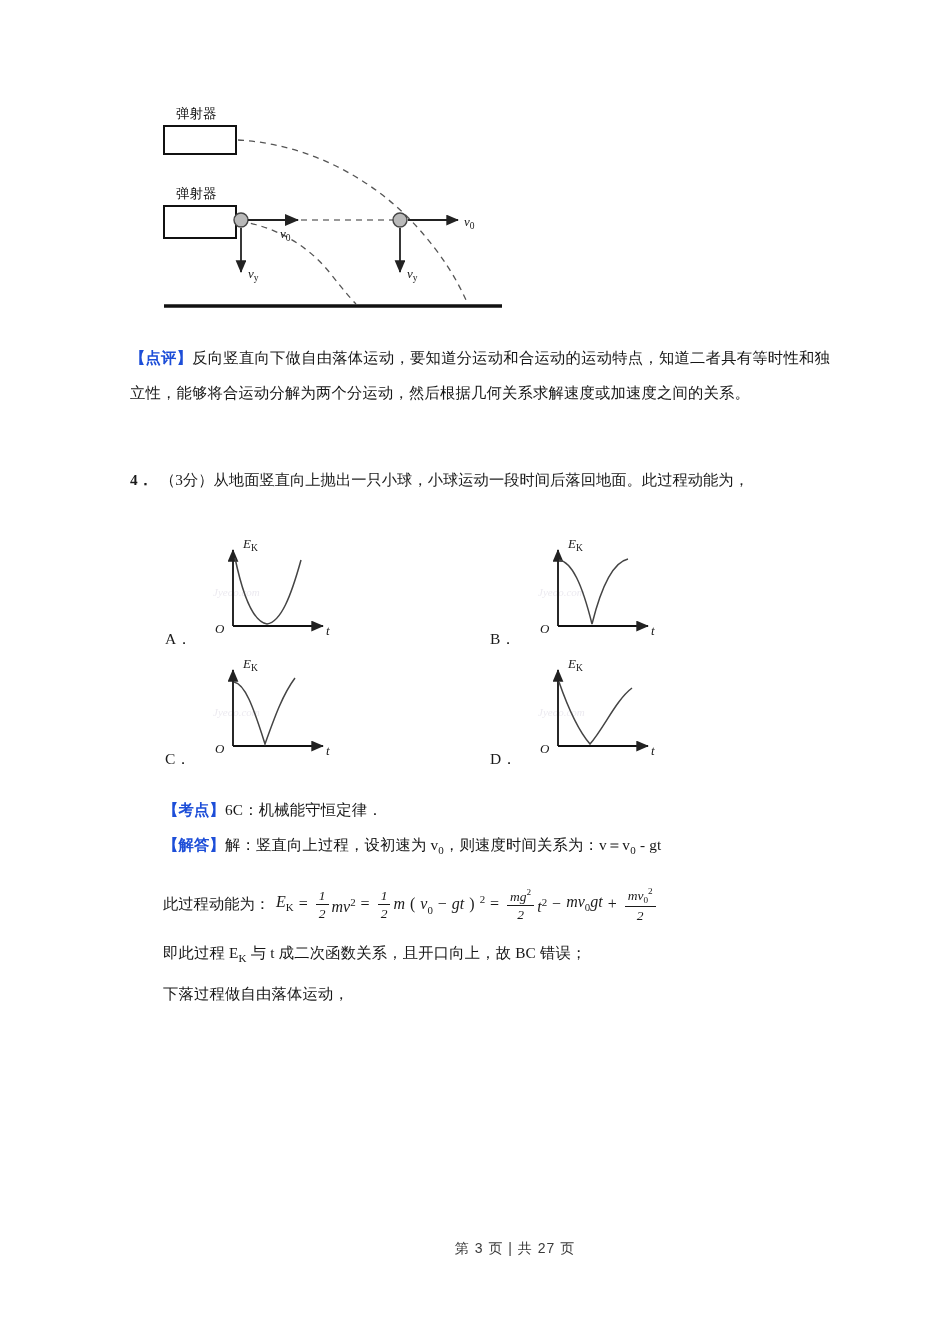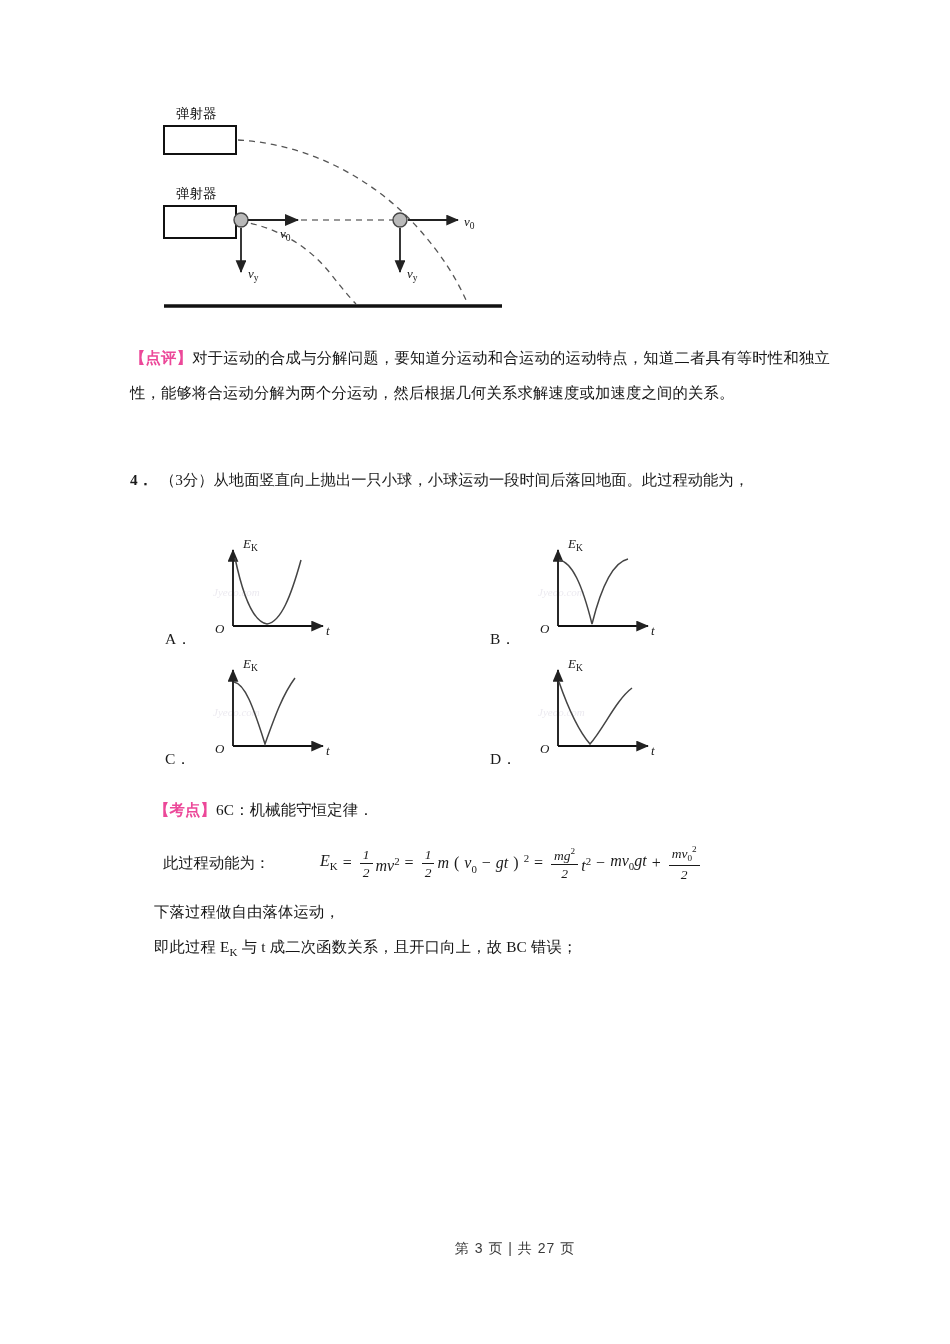--- a/index.html
+++ b/index.html
@@ -43,21 +43,21 @@
 
   .para {
     font-size: 15.3px;
     line-height: 35px;
     letter-spacing: 0.2px;
     text-align: justify;
     color: #161616;
   }
 
   .tag {
-    color: #ec4899;
+    color: #1d4ed8;
     font-weight: 600;
   }
 
   
   .question {
     position: absolute;
     left: 130px;
     top: 462px;
     width: 710px;
   }
@@ -133,32 +133,31 @@
     font-style: normal;
   }
 
   
   .explain {
     position: absolute;
     left: 130px;
     top: 792px;
     width: 710px;
   }
-  .explain .para { margin-left: 24px; }
+  .explain .para { margin-left: 33px; }
 
   
   .formula-line {
     margin-left: 33px;
     margin-top: 16px;
     margin-bottom: 10px;
     display: flex;
     align-items: center;
     font-size: 15.3px;
     line-height: 30px;
-    gap: 44px;
   }
   .formula-label { margin-right: 6px; }
   .math {
     font-family: "Liberation Serif", serif;
     font-style: italic;
     font-size: 16px;
     display: flex;
     align-items: center;
     white-space: nowrap;
   }
@@ -255,21 +254,21 @@
       <line x1="250" y1="140" x2="250" y2="184" stroke="#222" stroke-width="1.8" marker-end="url(#arrowhead)"></line>
       <text x="257" y="190" class="axlabel">
         <tspan>v</tspan><tspan dy="3" class="axlabel-sub">y</tspan>
       </text>
 
       <line x1="14" y1="218" x2="352" y2="218" stroke="#111" stroke-width="3.5"></line>
     </svg>
   </div>
 
   <div class="body-text">
-    <div class="para"><span class="tag">【点评】</span><span>对于运动的合成与分解问题，要知道分运动和合运动的运动特点，知道二者具有等时性和独立性，能够将合运动分解为两个分运动，然后根据几何关系求解速度或加速度之间的关系。</span></div>
+    <div class="para"><span class="tag">【点评】</span><span>反向竖直向下做自由落体运动，要知道分运动和合运动的运动特点，知道二者具有等时性和独立性，能够将合运动分解为两个分运动，然后根据几何关系求解速度或加速度之间的关系。</span></div>
   </div>
 
   <div class="question">
     <div class="q-row">
       <div class="q-num">4．</div>
       <div class="q-text">（3分）从地面竖直向上抛出一只小球，小球运动一段时间后落回地面。此过程动能为，</div>
     </div>
   </div>
 
   <div class="options">
@@ -359,20 +358,21 @@
       </div>
     </div>
   </div>
 
   <div class="explain">
 
     <div class="para"><span class="tag">【考点】</span><span>6C：机械能守恒定律．</span></div>
 
 
 
+    <div class="para"><span class="tag">【解答】</span><span>解：竖直向上过程，设初速为 v</span><sub>0</sub><span>，则速度时间关系为：v＝v</span><sub>0</sub><span> - gt</span></div>
 
     <div class="formula-line">
       <span class="formula-label">此过程动能为：</span>
       <span class="math">
         <span><span>E</span><span class="sub2">K</span></span>
         <span class="op">=</span>
         <span class="frac">
           <span class="num">1</span>
           <span class="den">2</span>
         </span>
@@ -392,20 +392,20 @@
         <span class="op">−</span>
         <span><span>m</span><span>v</span><span class="sub2">0</span><span>g</span><span>t</span></span>
         <span class="op">+</span>
         <span class="frac">
           <span class="num"><span>mv</span><span class="sub2">0</span><span class="sup">2</span></span>
           <span class="den">2</span>
         </span>
       </span>
     </div>
 
+    <div class="para"><span>即此过程 E</span><sub>K</sub><span> 与 t 成二次函数关系，且开口向上，故 BC 错误；</span></div>
+
     <div class="para">下落过程做自由落体运动，</div>
-
-    <div class="para"><span>即此过程 E</span><sub>K</sub><span> 与 t 成二次函数关系，且开口向上，故 BC 错误；</span></div>
   </div>
 
   <div class="footer">第 3 页 | 共 27 页</div>
 
 </div>
 
 </body></html>

